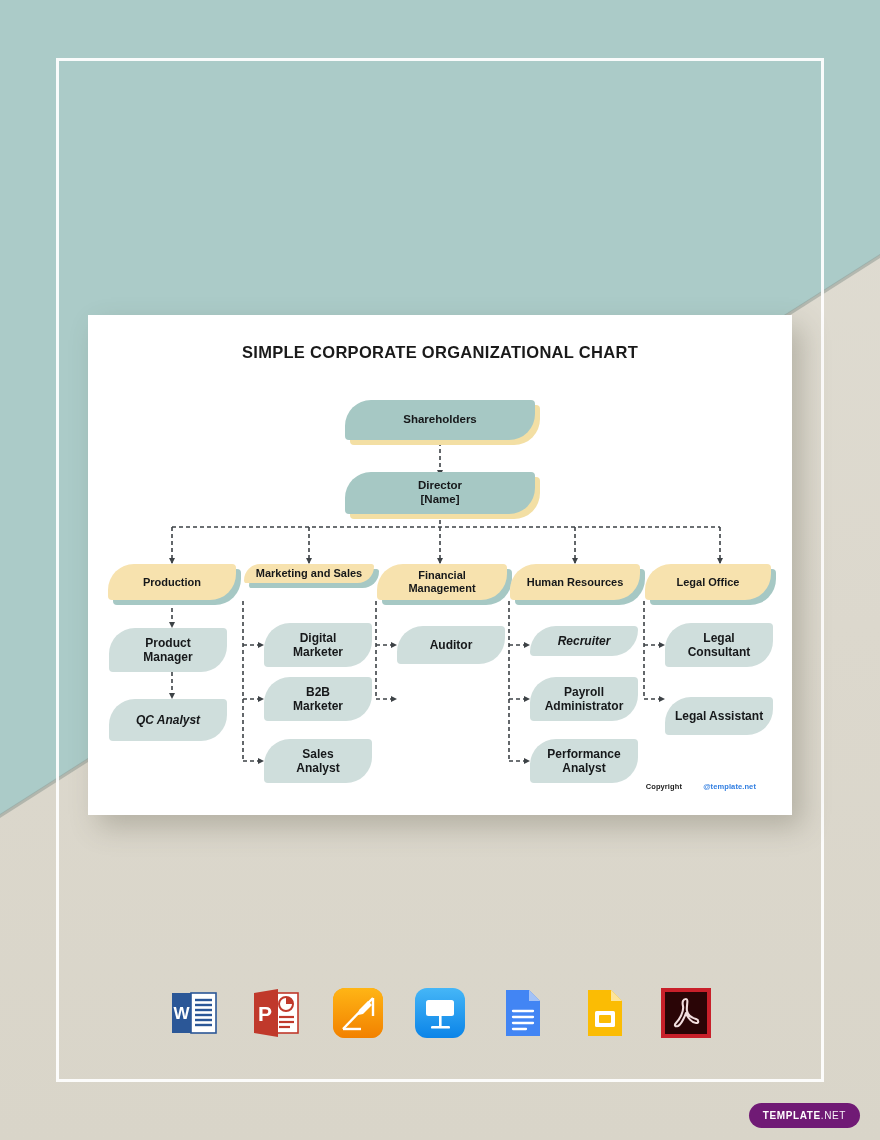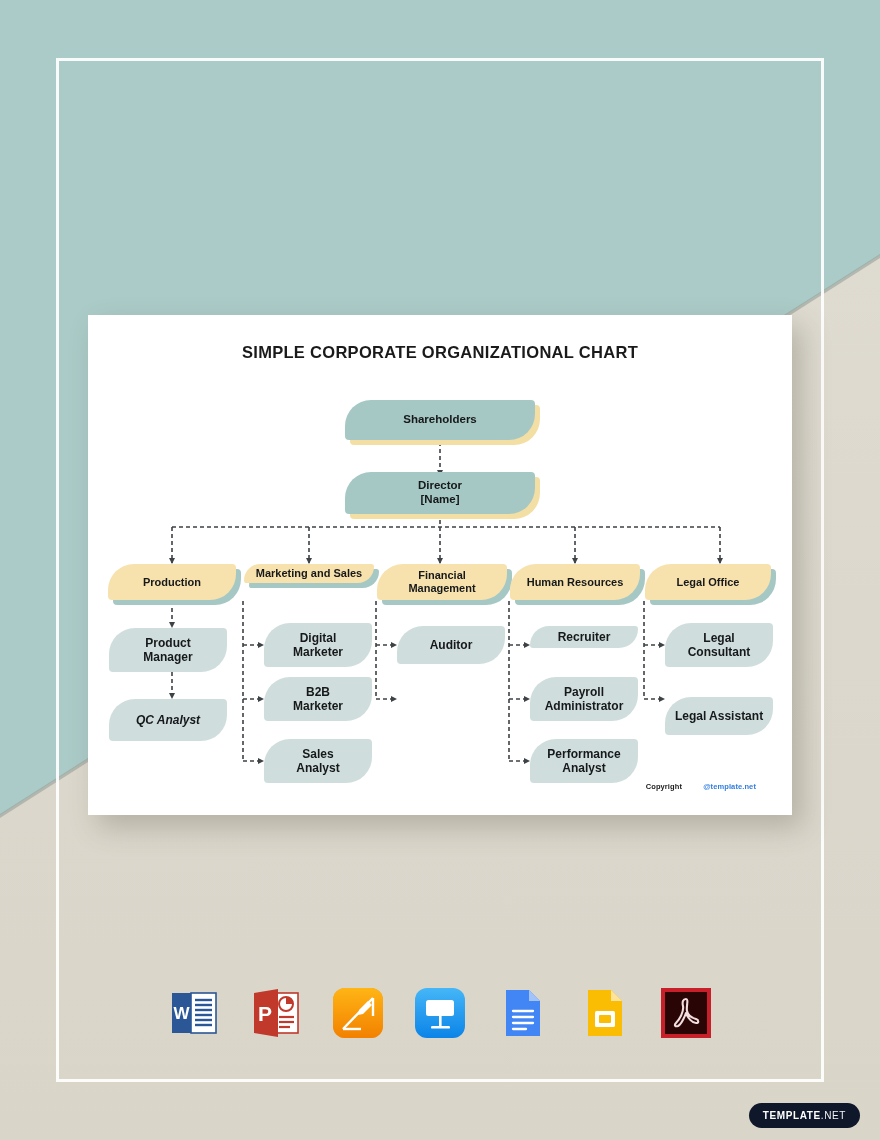--- a/index.html
+++ b/index.html
@@ -139,21 +139,21 @@
     display: flex;
     justify-content: center;
     gap: 26px;
   }
   .app-icon { width: 56px; height: 56px; position: relative; }
 
   
   #watermark {
     position: absolute;
     right: 20px; bottom: 12px;
-    background: #0f172a;
+    background: #701a75;
     color: #ffffff;
     font-size: 10px;
     font-weight: bold;
     letter-spacing: .6px;
     padding: 7px 14px;
     border-radius: 14px;
   }
   #watermark .tld { font-weight: normal; opacity: .95; }
 </style>
 </head>
@@ -289,21 +289,21 @@
 Analyst</div>
     </div>
 
     <div class="node tier-leaf" style="left:309px; top:311px; width:108px; height:38px;">
       <div class="shadow"></div>
       <div class="shape"></div>
       <div class="label">Auditor</div>
     </div>
 
 
-    <div class="node tier-leaf" style="left:442px; top:311px; width:108px; height:22px;">
+    <div class="node tier-leaf" style="left:442px; top:311px; width:108px; height:30px;font-style:italic;">
       <div class="shadow"></div>
       <div class="shape"></div>
       <div class="label">Recruiter</div>
     </div>
 
     <div class="node tier-leaf" style="left:442px; top:362px; width:108px; height:44px;">
       <div class="shadow"></div>
       <div class="shape"></div>
       <div class="label">Payroll
 Administrator</div>

